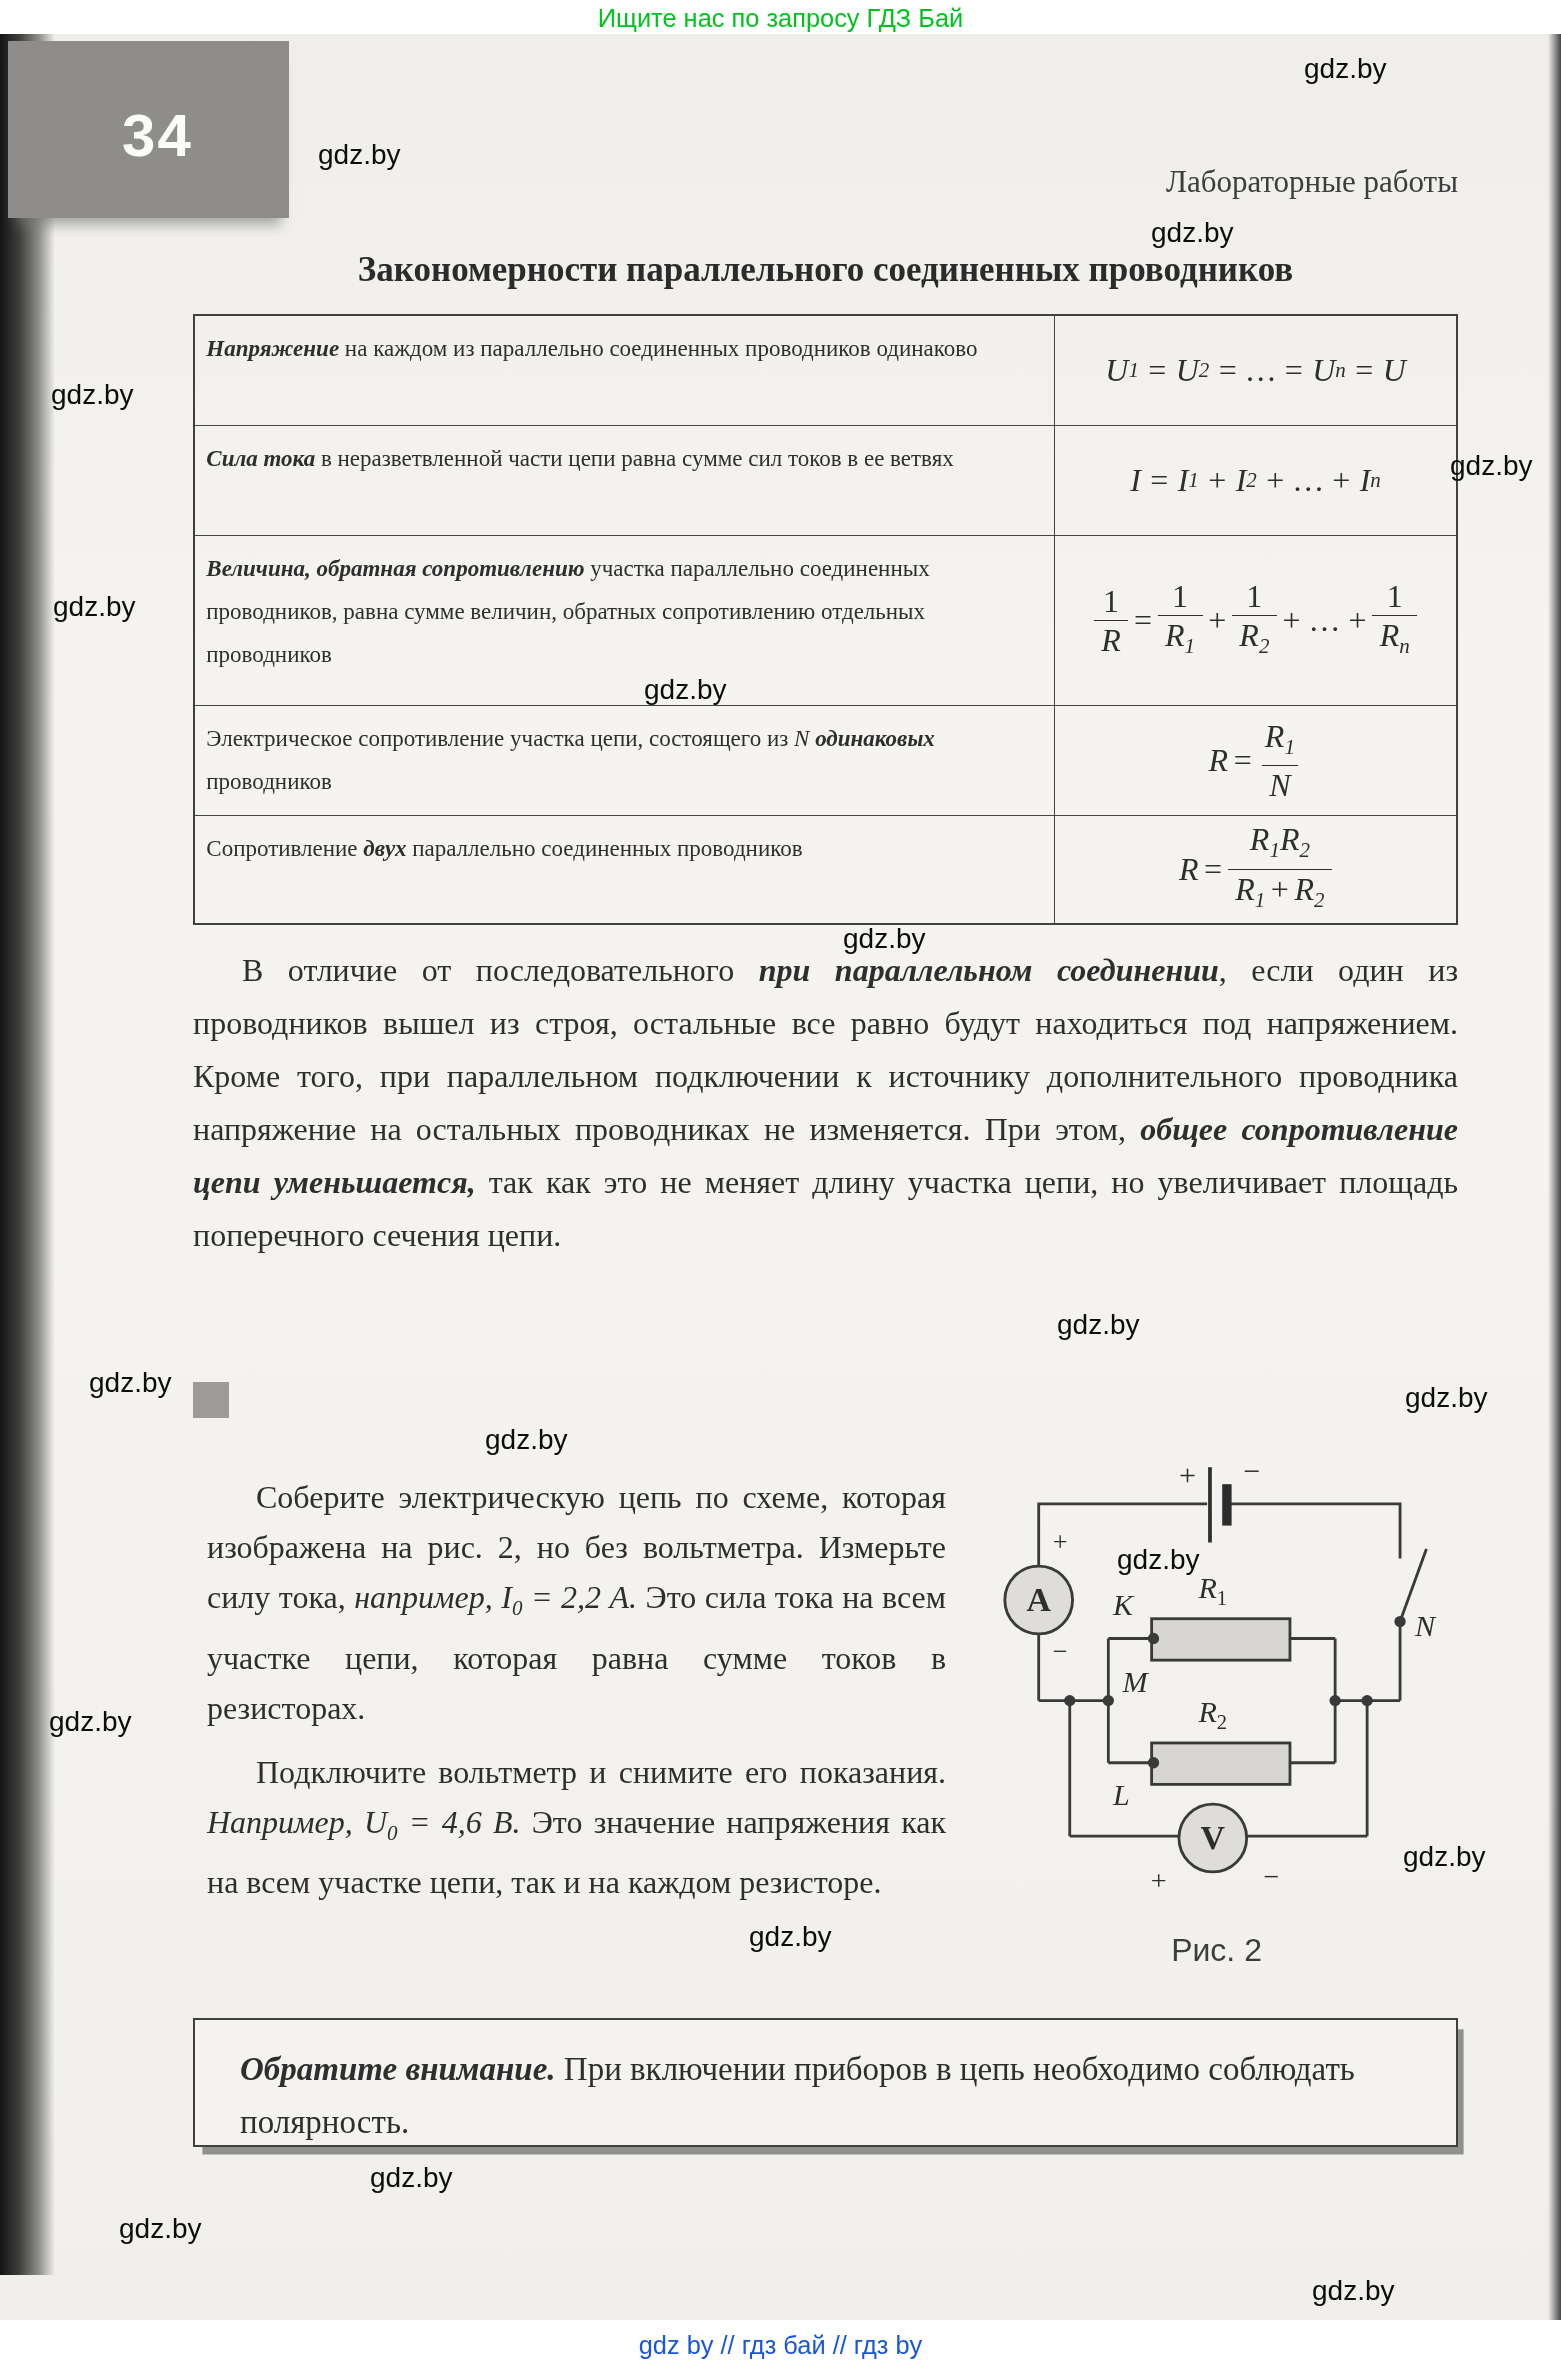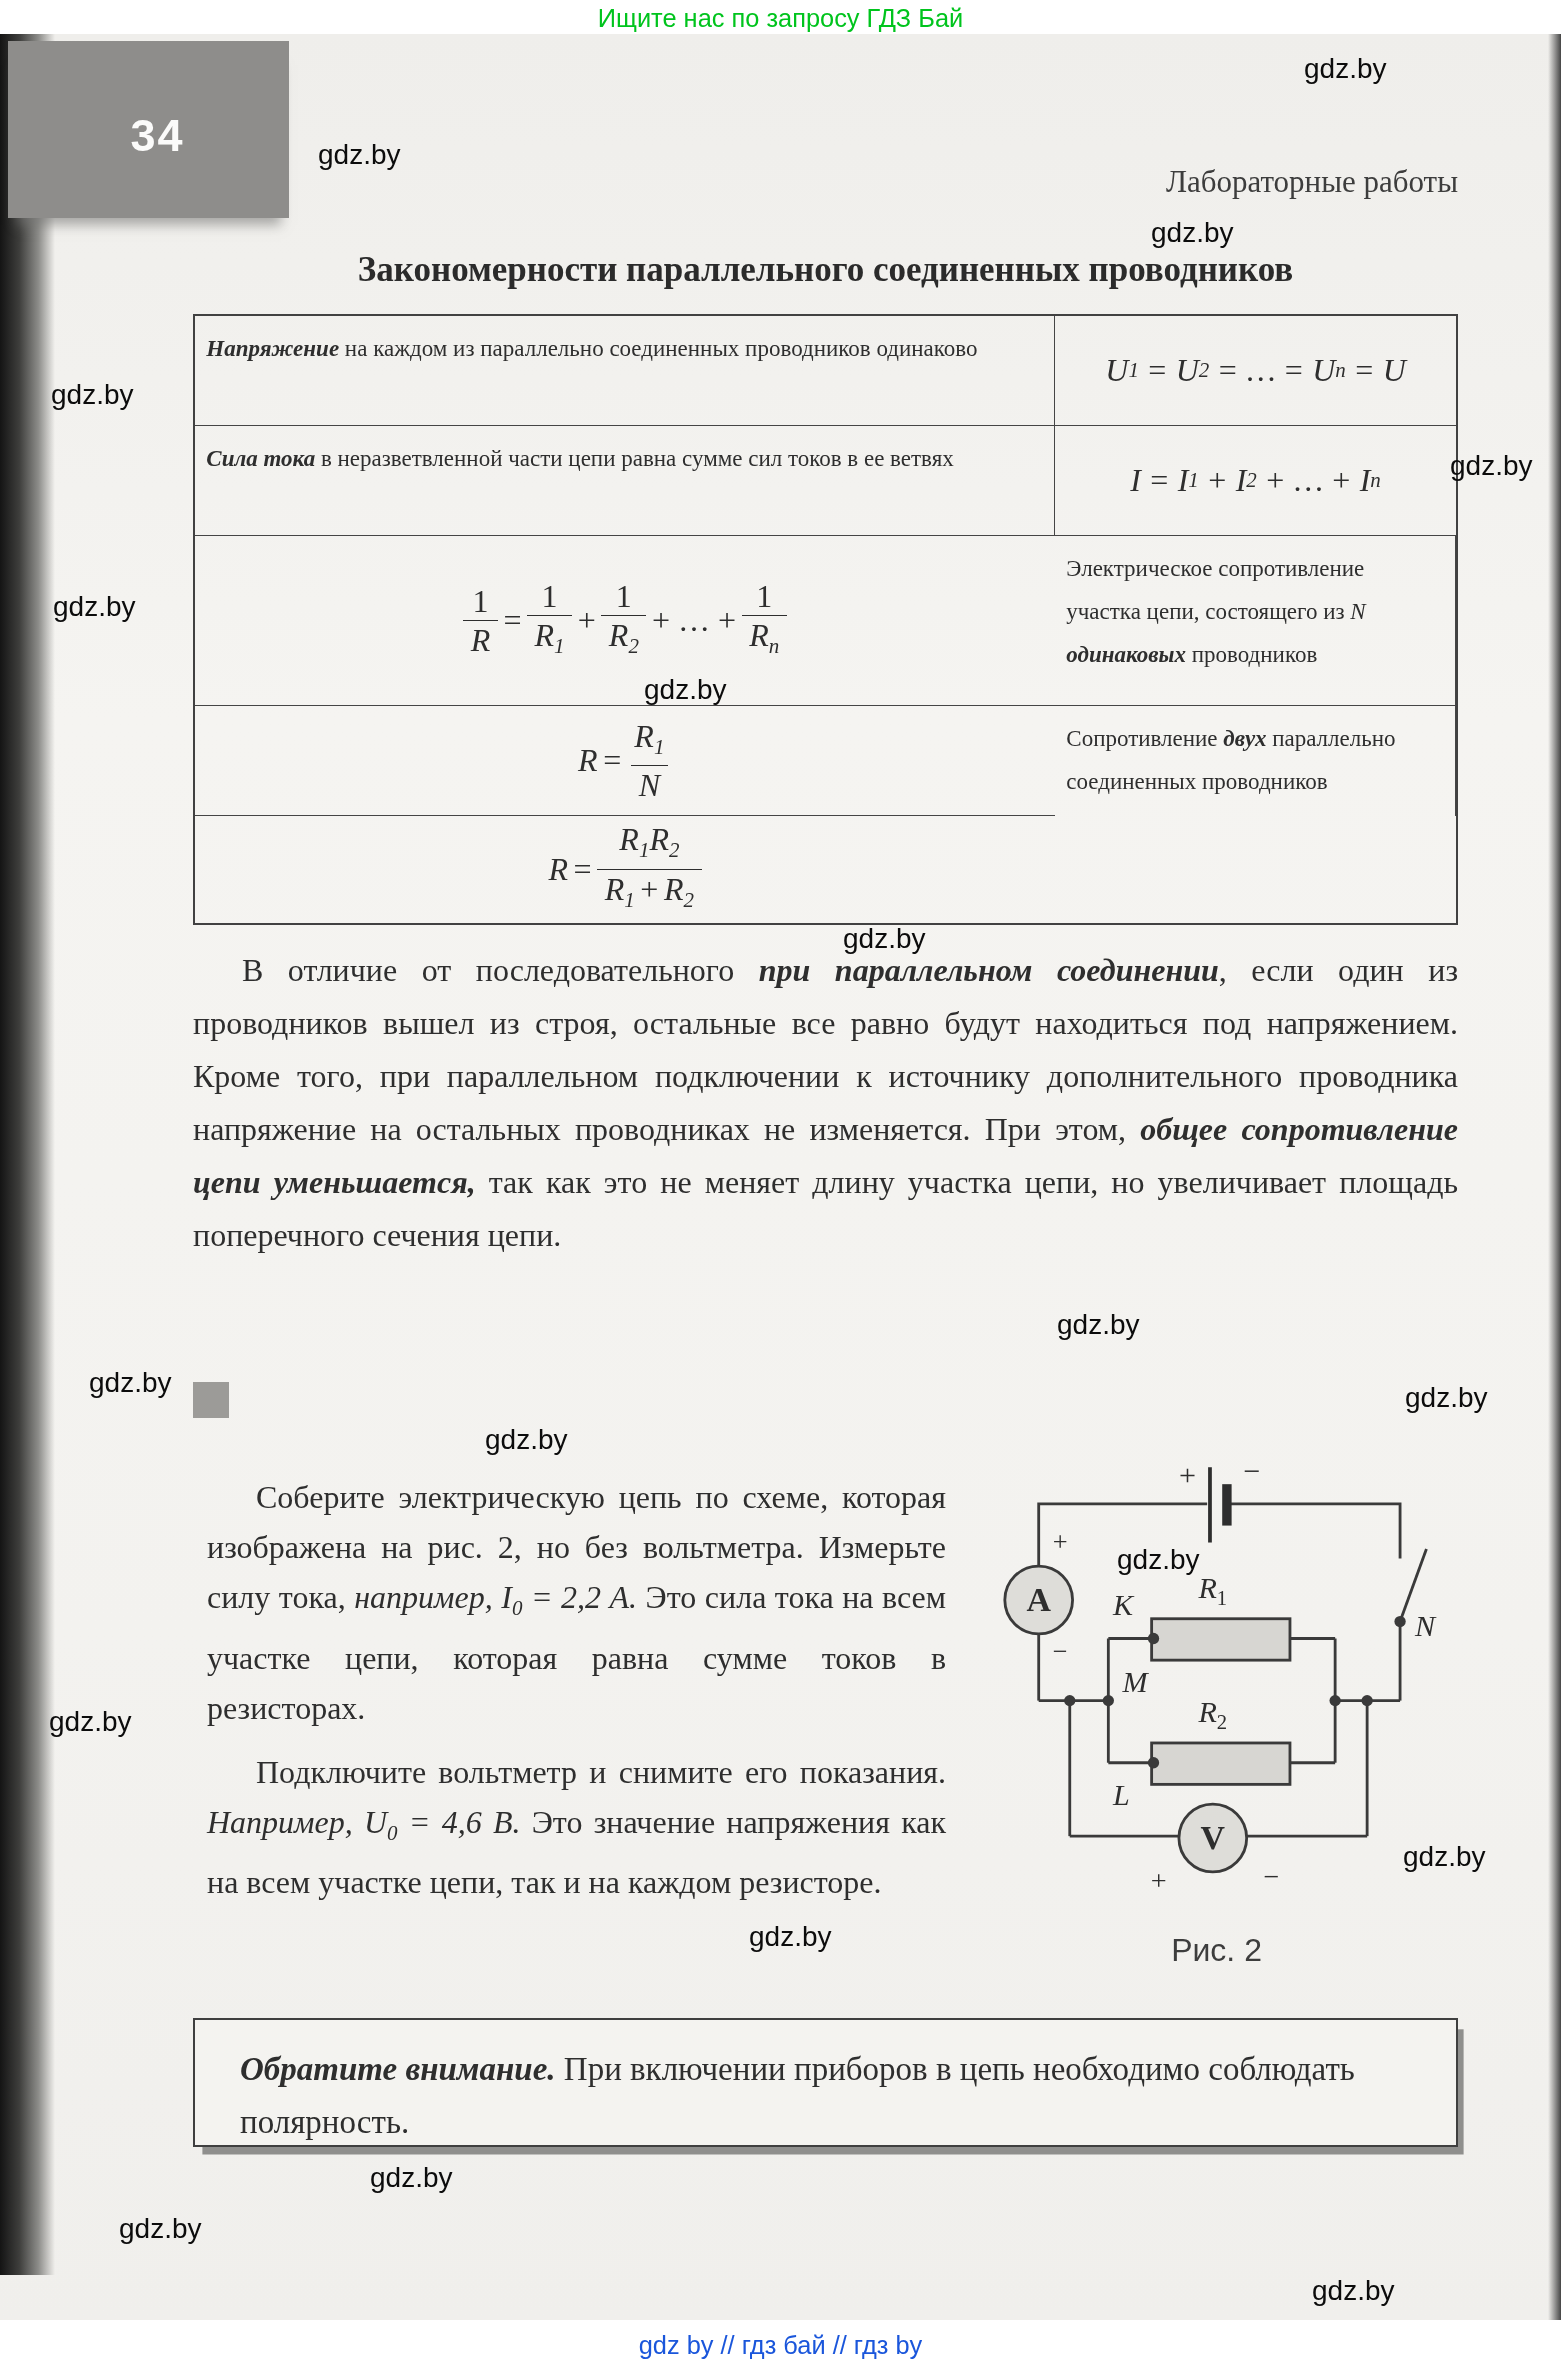--- a/index.html
+++ b/index.html
@@ -12,21 +12,21 @@
   .right-edge{position:absolute;right:0;top:34px;width:13px;height:2286px;
         background:linear-gradient(270deg,#454545 0%,rgba(90,90,90,0) 100%);}
   .banner{position:absolute;left:0;top:3.8px;width:100%;text-align:center;
         color:#00c41d;font-family:"Liberation Sans",sans-serif;font-size:25.4px;}
   .footer{position:absolute;left:0;top:2331px;width:100%;text-align:center;
         color:#1a56db;font-family:"Liberation Sans",sans-serif;font-size:25.4px;}
   .pagenum-box{position:absolute;left:7.5px;top:41px;width:281px;height:177px;background:#8e8d8b;
         display:flex;align-items:center;justify-content:center;
         box-shadow:0 15px 11.3px -8.5px rgba(120,120,118,.6);}
   .pagenum-box span{color:#fbfbfa;font-family:"Liberation Sans",sans-serif;
-        font-size:45px;font-weight:bold;letter-spacing:1.9px;transform:translate(9.4px,5.6px);}
+        font-size:60px;font-weight:bold;letter-spacing:1.9px;transform:translate(9.4px,5.6px);}
   .running{position:absolute;top:164px;left:193px;width:1265px;text-align:right;
         font-size:31px;color:#3d3d3d;}
   .title{position:absolute;top:250px;left:193px;width:1265px;text-align:center;
         font-size:35px;font-weight:bold;color:#2b2b2b;}
   .wm{position:absolute;font-family:"Liberation Sans",sans-serif;font-size:28px;color:#0c0c0c;white-space:nowrap;}
   
   .laws{position:absolute;left:193px;top:314px;width:1265px;height:611px;box-sizing:border-box;
         border:2.8px solid #414141;display:grid;grid-template-columns:860px 1fr;
         grid-template-rows:110px 110px 170px 110px 1fr;}
   .tl{border-bottom:1.9px solid #454545;border-right:1.9px solid #454545;
@@ -102,20 +102,23 @@
       <span class="var">I</span>
       <span class="sub">1</span>
       <span class="op">+</span>
       <span class="var">I</span>
       <span class="sub">2</span>
       <span class="op">+ … +</span>
       <span class="var">I</span>
       <span class="sub">n</span>
   </div>
 
+  <div class="tl">
+    <span class="bi">Величина, обратная сопротивлению</span><span> участка параллельно соединенных проводников, равна сумме величин, обратных сопротивлению отдельных проводников</span>
+  </div>
   <div class="tf">
     <span class="frac">
         <span class="num">1</span>
         <span class="den"><span class="var">R</span></span>
       </span>
     <span class="op2">=</span>
     <span class="frac">
         <span class="num">1</span>
         <span class="den"><span class="var">R</span><span class="sub">1</span></span>
       </span>

